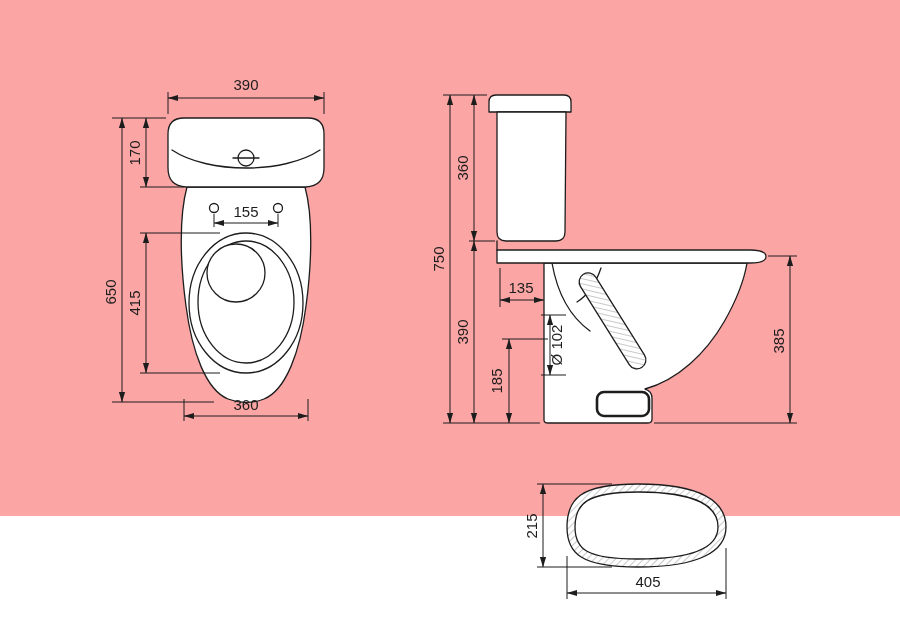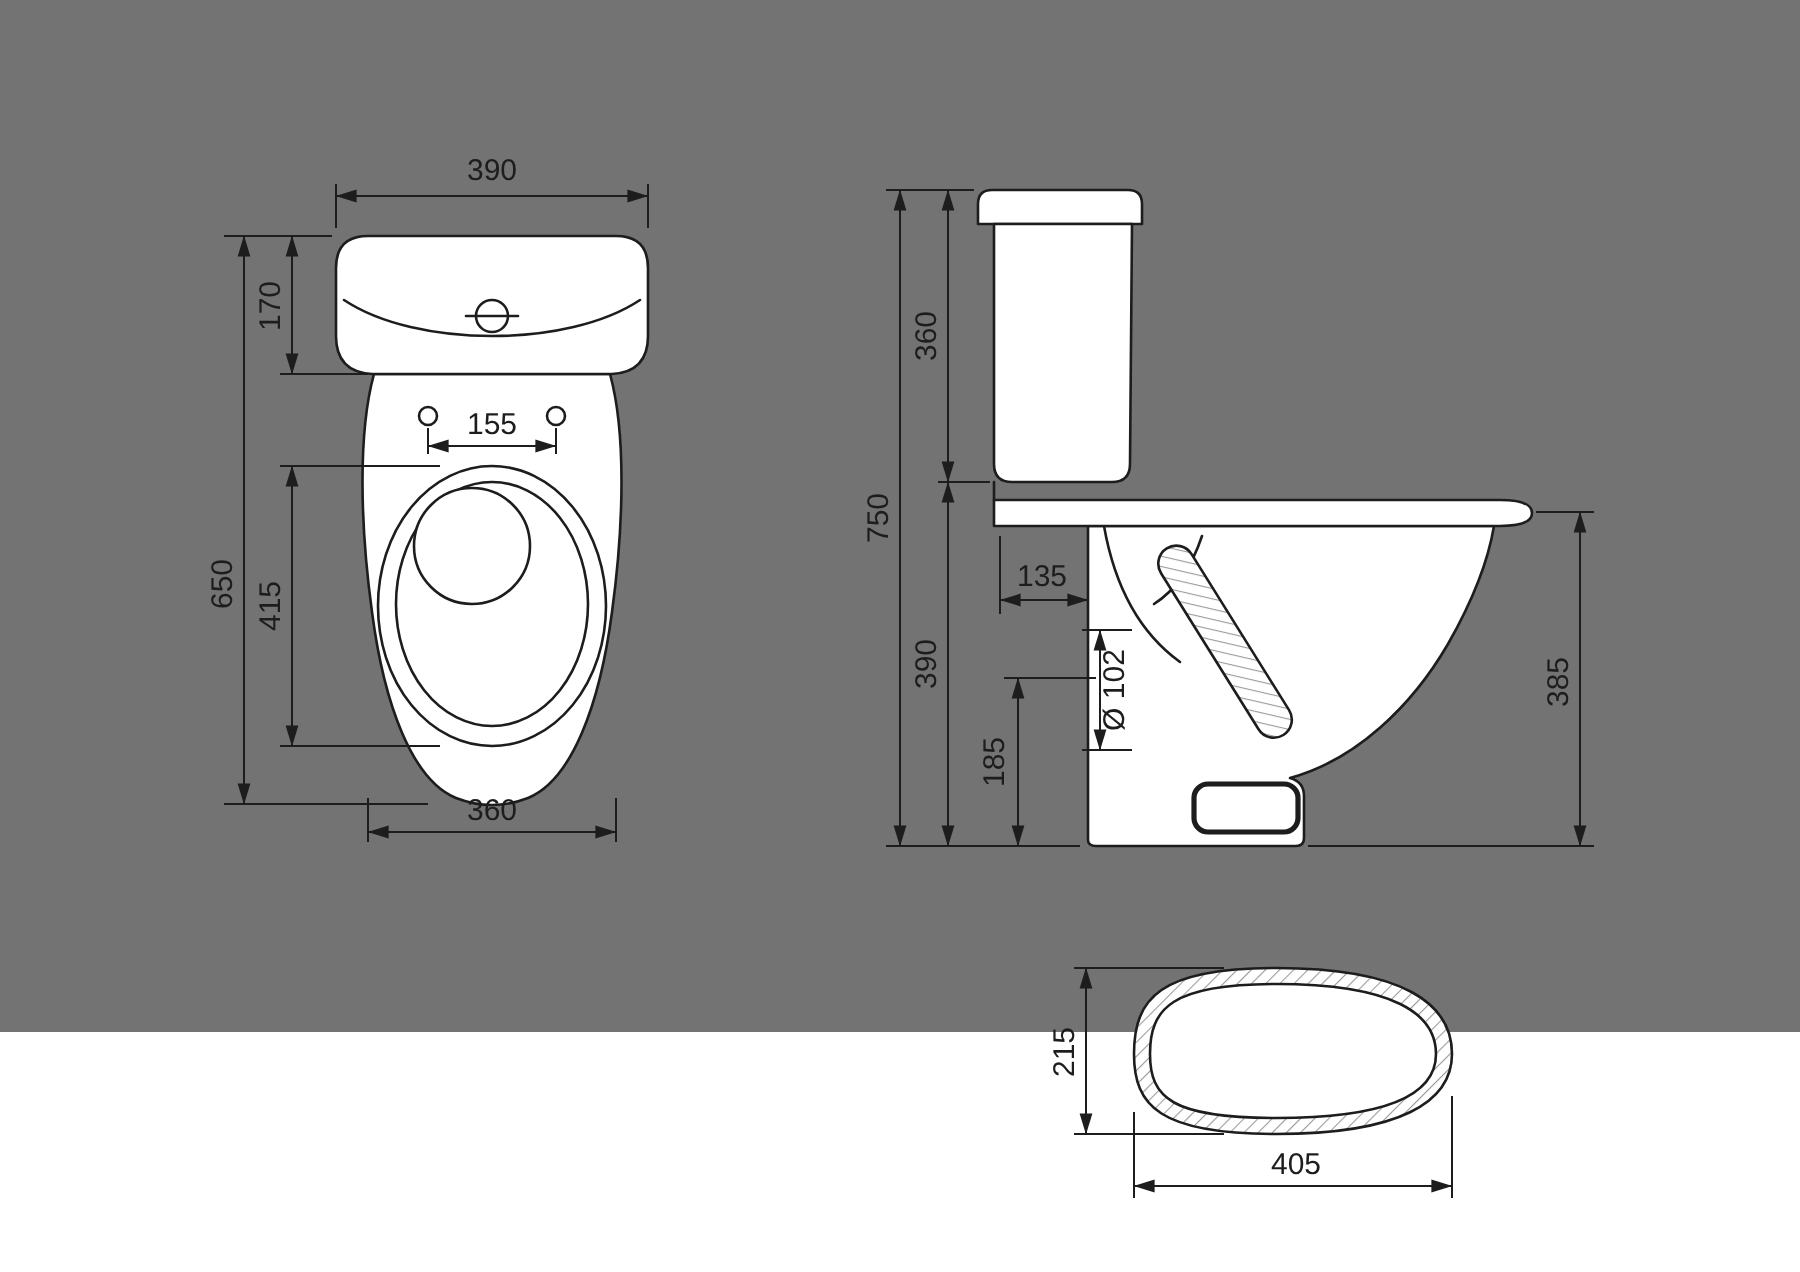--- a/index.html
+++ b/index.html
@@ -8,21 +8,21 @@
     background: #ffffff;
     width: 900px;
     height: 636px;
     overflow: hidden;
     font-family: "Liberation Sans", sans-serif;
   }
   .stage {
     position: relative;
     width: 900px;
     height: 516px;
-    background: #737373;
+    background: #fca5a5;
   }
   svg { display: block; }
   .ol  { fill: none; stroke: #1d1d1d; stroke-width: 1.3; stroke-linejoin: round; stroke-linecap: round; }
   .olf { fill: #ffffff; stroke: #1d1d1d; stroke-width: 1.3; stroke-linejoin: round; }
   .thick { fill: #ffffff; stroke: #1d1d1d; stroke-width: 2.6; stroke-linejoin: round; }
   .dl  { fill: none; stroke: #1d1d1d; stroke-width: 1; stroke-linecap: butt; }
   .hatched { fill: url(#hatch); stroke: #1d1d1d; stroke-width: 1.3; }
   .txt { font-family: "Liberation Sans", sans-serif; font-size: 15px; fill: #1d1d1d; }
 </style>
 </head>

